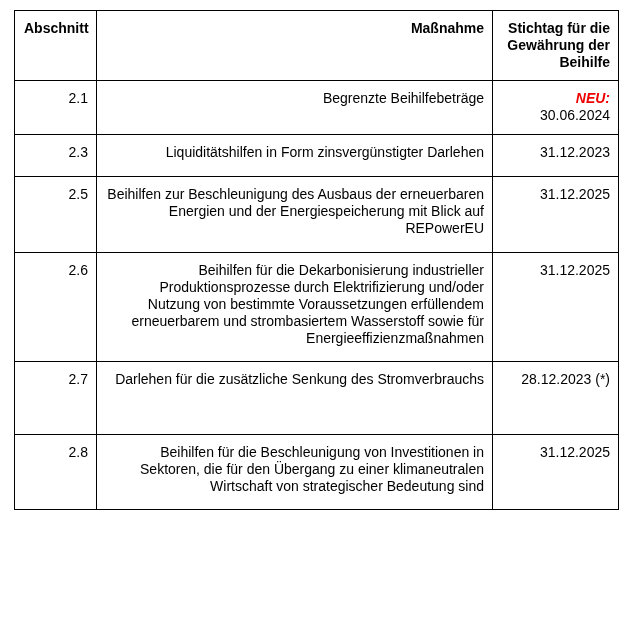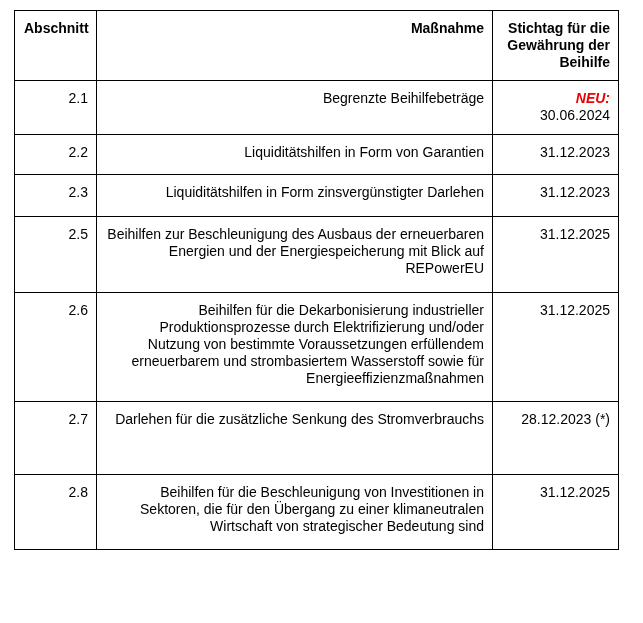--- a/index.html
+++ b/index.html
@@ -72,27 +72,20 @@
   </thead>
   <tbody>
     <tr class="r-21">
       <td>2.1</td>
       <td>Begrenzte Beihilfebeträge</td>
       <td>
         <span class="neu" style="color: rgb(238, 0, 0);">NEU:</span>
         <span>30.06.2024</span>
       </td>
     </tr>
-    <tr class="r-22">
-      <td>2.2</td>
-      <td>Liquiditätshilfen in Form von Garantien</td>
-      <td>
-        <span>31.12.2023</span>
-      </td>
-    </tr>
     <tr class="r-23">
       <td>2.3</td>
       <td>Liquiditätshilfen in Form zinsvergünstigter Darlehen</td>
       <td>
         <span>31.12.2023</span>
       </td>
     </tr>
     <tr class="r-25">
       <td>2.5</td>
       <td>Beihilfen zur Beschleunigung des Ausbaus der erneuerbaren Energien und der Energiespeicherung mit Blick auf REPowerEU</td>

